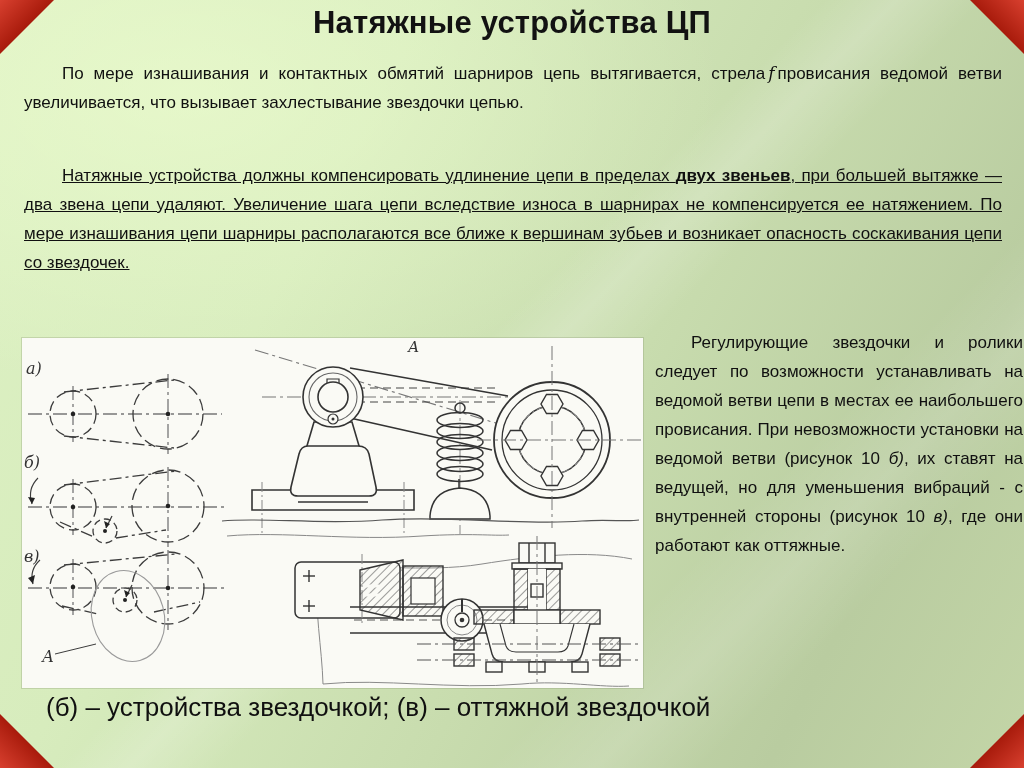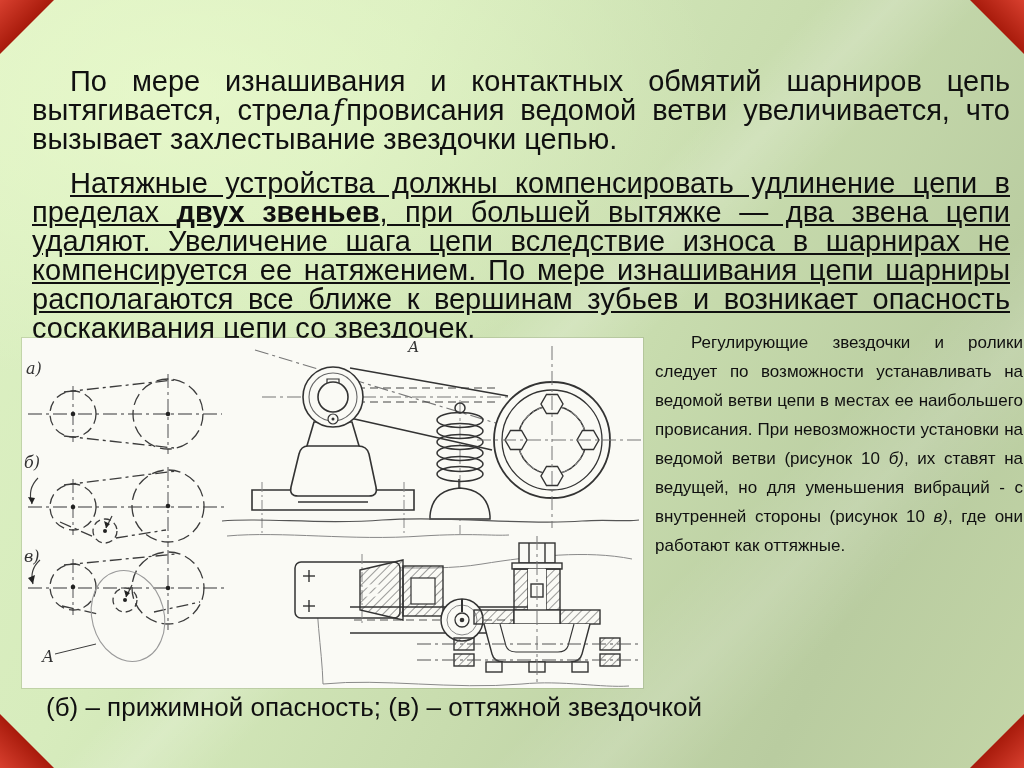--- a/index.html
+++ b/index.html
@@ -23,22 +23,22 @@
   .corner.tr{top:0;right:0;clip-path:polygon(0 0,100% 0,100% 100%);
     background:linear-gradient(225deg,#d8402f 0%,#a31708 55%,#6d0d04 95%);}
   .corner.bl{bottom:0;left:0;clip-path:polygon(0 0,0 100%,100% 100%);
     background:linear-gradient(45deg,#d8402f 0%,#a31708 55%,#6d0d04 95%);}
   .corner.br{bottom:0;right:0;clip-path:polygon(100% 0,100% 100%,0 100%);
     background:linear-gradient(315deg,#d8402f 0%,#a31708 55%,#6d0d04 95%);}
 
   .title{position:absolute;top:5px;left:0;width:100%;text-align:center;
     font-size:31px;font-weight:bold;color:#121212;letter-spacing:.2px;}
 
-  .para{position:absolute;left:24px;width:978px;margin:8px;
-    font-size:29px;line-height:29px;text-align:justify;text-indent:38px;}
+  .para{position:absolute;left:24px;width:978px;margin:0;
+    font-size:17px;line-height:29px;text-align:justify;text-indent:38px;}
   .para1{top:59px;}
   .para2{top:161px;text-decoration:underline;}
   .bu{font-weight:bold;text-decoration:underline;}
   .fmath{font-family:"DejaVu Serif", serif;font-style:italic;padding:0 3px;}
   .itref{font-style:italic;}
 
   .figure-box{position:absolute;left:22px;top:338px;width:621px;height:350px;
     background:#fafaf5;box-shadow:0 0 0 1px rgba(120,130,100,.25);}
 
   .side-note{position:absolute;left:646px;top:319px;width:368px;margin:9px;
@@ -53,20 +53,21 @@
 </head>
 <body>
 
 <div class="slide">
 
   <div class="corner tl"></div>
   <div class="corner tr"></div>
   <div class="corner bl"></div>
   <div class="corner br"></div>
 
+  <div class="title">Натяжные устройства ЦП</div>
 
   <p class="para para1"><span>По мере изнашивания и контактных обмятий шарниров цепь вытягивается, стрела</span><span class="fmath">f</span><span>провисания  ведомой ветви увеличивается, что вызывает захлестывание звездочки цепью.</span></p>
 
   <p class="para para2"><span>Натяжные устройства должны компенсировать удлинение цепи в пределах </span><span class="bu">двух звеньев</span><span>, при большей вытяжке — два звена цепи удаляют. Увеличение шага цепи вследствие износа в шарнирах не компенсируется ее натяжением. По мере изнашивания цепи шарниры располагаются все ближе к вершинам зубьев и возникает опасность соскакивания цепи со звездочек.</span></p>
 
   <div class="figure-box">
     <svg width="621" height="350" viewBox="0 0 621 350">
       <defs>
         <pattern id="hatch" width="6" height="6" patternTransform="rotate(45)" patternUnits="userSpaceOnUse">
           <line x1="0" y1="0" x2="0" y2="6" stroke="#4a4a4a" stroke-width="1.1"></line>
@@ -254,16 +255,16 @@
         <line x1="395" y1="306" x2="618" y2="306" stroke="#555" stroke-width="1" stroke-dasharray="14 4 3 4"></line>
         <line x1="395" y1="322" x2="618" y2="322" stroke="#555" stroke-width="1" stroke-dasharray="14 4 3 4"></line>
         <line x1="515" y1="198" x2="515" y2="344" stroke="#777" stroke-width="1" stroke-dasharray="14 4 3 4"></line>
       </g>
     </svg>
   </div>
 
   <p class="side-note"><span>Регулирующие звездочки и ролики следует по возможности устанавливать на ведомой ветви цепи в местах ее наибольшего провисания. При невозможности установки на ведомой ветви (рисунок 10 </span><span class="itref">б)</span><span>, их ставят на ведущей, но для уменьшения вибраций - с внутренней стороны (рисунок 10 </span><span class="itref">в)</span><span>, где они работают как оттяжные.</span></p>
 
   <div class="caption">
-    <div class="l2">(б) – прижимной опасность; (в) – оттяжной звездочкой</div>
+    <div class="l2">(б) – устройства звездочкой; (в) – оттяжной звездочкой</div>
   </div>
 
 </div>
 
 </body></html>

